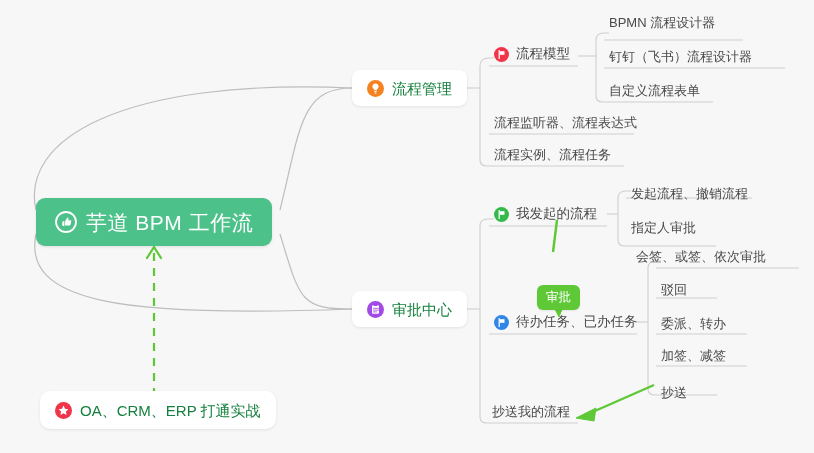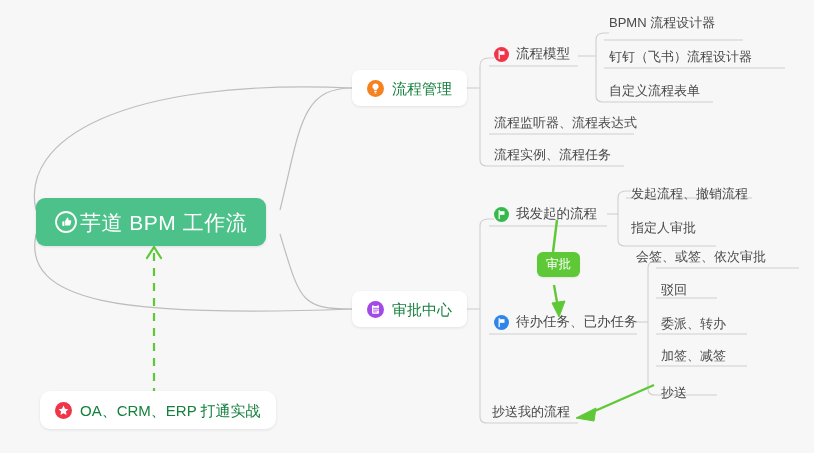--- a/index.html
+++ b/index.html
@@ -9,21 +9,21 @@
     font-family:"Liberation Sans","DejaVu Sans",sans-serif;
     overflow:hidden;
     position:relative;
   }
   #stage{position:absolute;left:0;top:0;width:814px;height:453px;}
   #links{position:absolute;left:0;top:0;width:814px;height:453px;pointer-events:none;}
 
   
   .root-node{
     position:absolute;
-    display:flex;align-items:center;gap:3px;
+    display:flex;align-items:center;gap:9px;
     background:#4dc18a;
     border-radius:9px;
     padding:0 19px;
     height:48px;
     box-shadow:0 1px 3px rgba(0,0,0,.10);
     box-sizing:border-box;
   }
   .root-label{
     color:#ffffff;font-size:21px;letter-spacing:.5px;white-space:nowrap;line-height:1;
   }
@@ -61,20 +61,21 @@
   .tag-node{
     position:absolute;
     background:#5ec837;
     color:#ffffff;
     font-size:12.5px;
     border-radius:6px;
     padding:6px 9px;
     line-height:1;
     white-space:nowrap;
     box-shadow:0 1px 2px rgba(0,0,0,.08);
+    margin-top:33px;
   }
 </style>
 </head>
 <body style="background: rgb(247, 247, 247);">
 
 <div id="stage">
 
   <svg id="links" viewBox="0 0 814 453" width="814" height="453">
 
     <path d="M 280 210 C 300 130 300 88 352 88" fill="none" stroke="#bdbdbd" stroke-width="1.2"></path>

